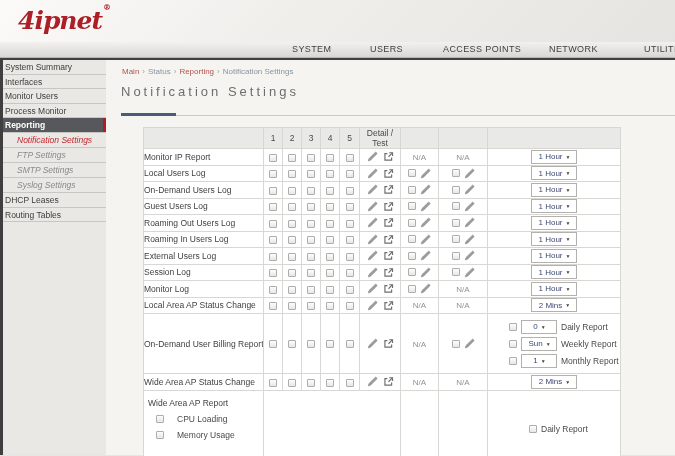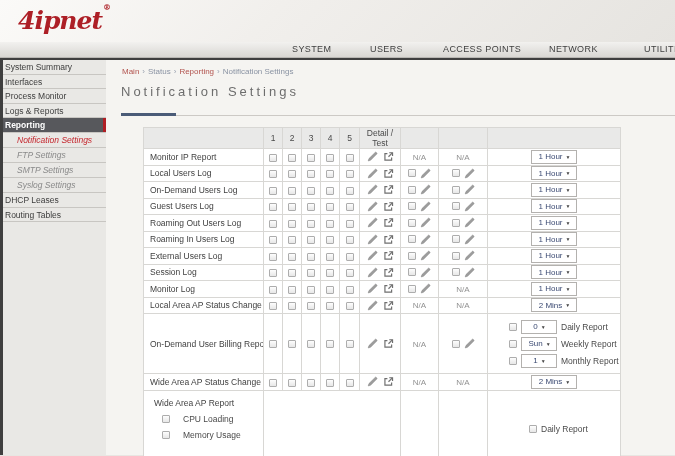--- a/index.html
+++ b/index.html
@@ -35,21 +35,21 @@
   .rule { position:absolute; left:15px; top:53px; right:0; height:3px; }
   .rule .line { position:absolute; left:0; right:0; top:2px; height:1px; background:#ccc9c5; }
   .rule .accent { position:absolute; left:0; top:0; width:55px; height:3px; background:#4a5b77; }
 
   
   table { position:absolute; left:37px; top:67px; width:477px; border-collapse:collapse; table-layout:fixed; background:#fff; }
   th, td { border:1px solid #d8d7d4; font-size:8.5px; }
   thead tr.h1 th { height:14px; background:#545559; color:#fff; font-weight:bold; border-color:#6a6b6e; text-align:center; }
   thead tr.h2 th { height:14px; background:#e9e9e8; color:#4a4a4a; font-weight:normal; text-align:center; }
   tbody tr { height:16.5px; }
-  td.lab { padding-left:6px; color:#3f3f3f; white-space:nowrap; overflow:hidden; }
+  td.lab { padding-left:0; color:#3f3f3f; white-space:nowrap; overflow:hidden; }
   td.cbc, td.det, td.mid { text-align:center; vertical-align:middle; }
   td.int { text-align:center; vertical-align:middle; }
 
   .cb { display:inline-block; width:8px; height:8px; border:1px solid #adadad; border-radius:1px; background:linear-gradient(#fdfdfd,#e7e7e7); vertical-align:middle; cursor:pointer; }
   .na { color:#919191; font-size:8px; }
   .icon-pair { display:inline-flex; gap:5px; align-items:center; vertical-align:middle; }
   .pair2 { display:inline-flex; gap:4px; align-items:center; vertical-align:middle; }
   svg { vertical-align:middle; cursor:pointer; }
 
   .sel { display:inline-flex; justify-content:center; align-items:center; height:14px; border:1px solid #b3b1ae; background:#fff; padding:0 3px 0 4px; font-size:8px; color:#3b4a72; cursor:pointer; vertical-align:middle; }
@@ -78,22 +78,22 @@
   <span style="left:443px">ACCESS POINTS</span>
   <span style="left:549px">NETWORK</span>
   <span style="left:644px">UTILITIES</span>
 </nav>
 
 <div class="main">
   <aside class="sidebar">
     <ul>
       <li>System Summary</li>
       <li>Interfaces</li>
+      <li>Monitor Users</li>
       <li>Process Monitor</li>
-      <li>Logs &amp; Reports</li>
       <li class="active">Reporting</li>
       <li class="sub current">Notification Settings</li>
       <li class="sub">FTP Settings</li>
       <li class="sub">SMTP Settings</li>
       <li class="sub">Syslog Settings</li>
       <li>DHCP Leases</li>
       <li>Routing Tables</li>
     </ul>
   </aside>
 

